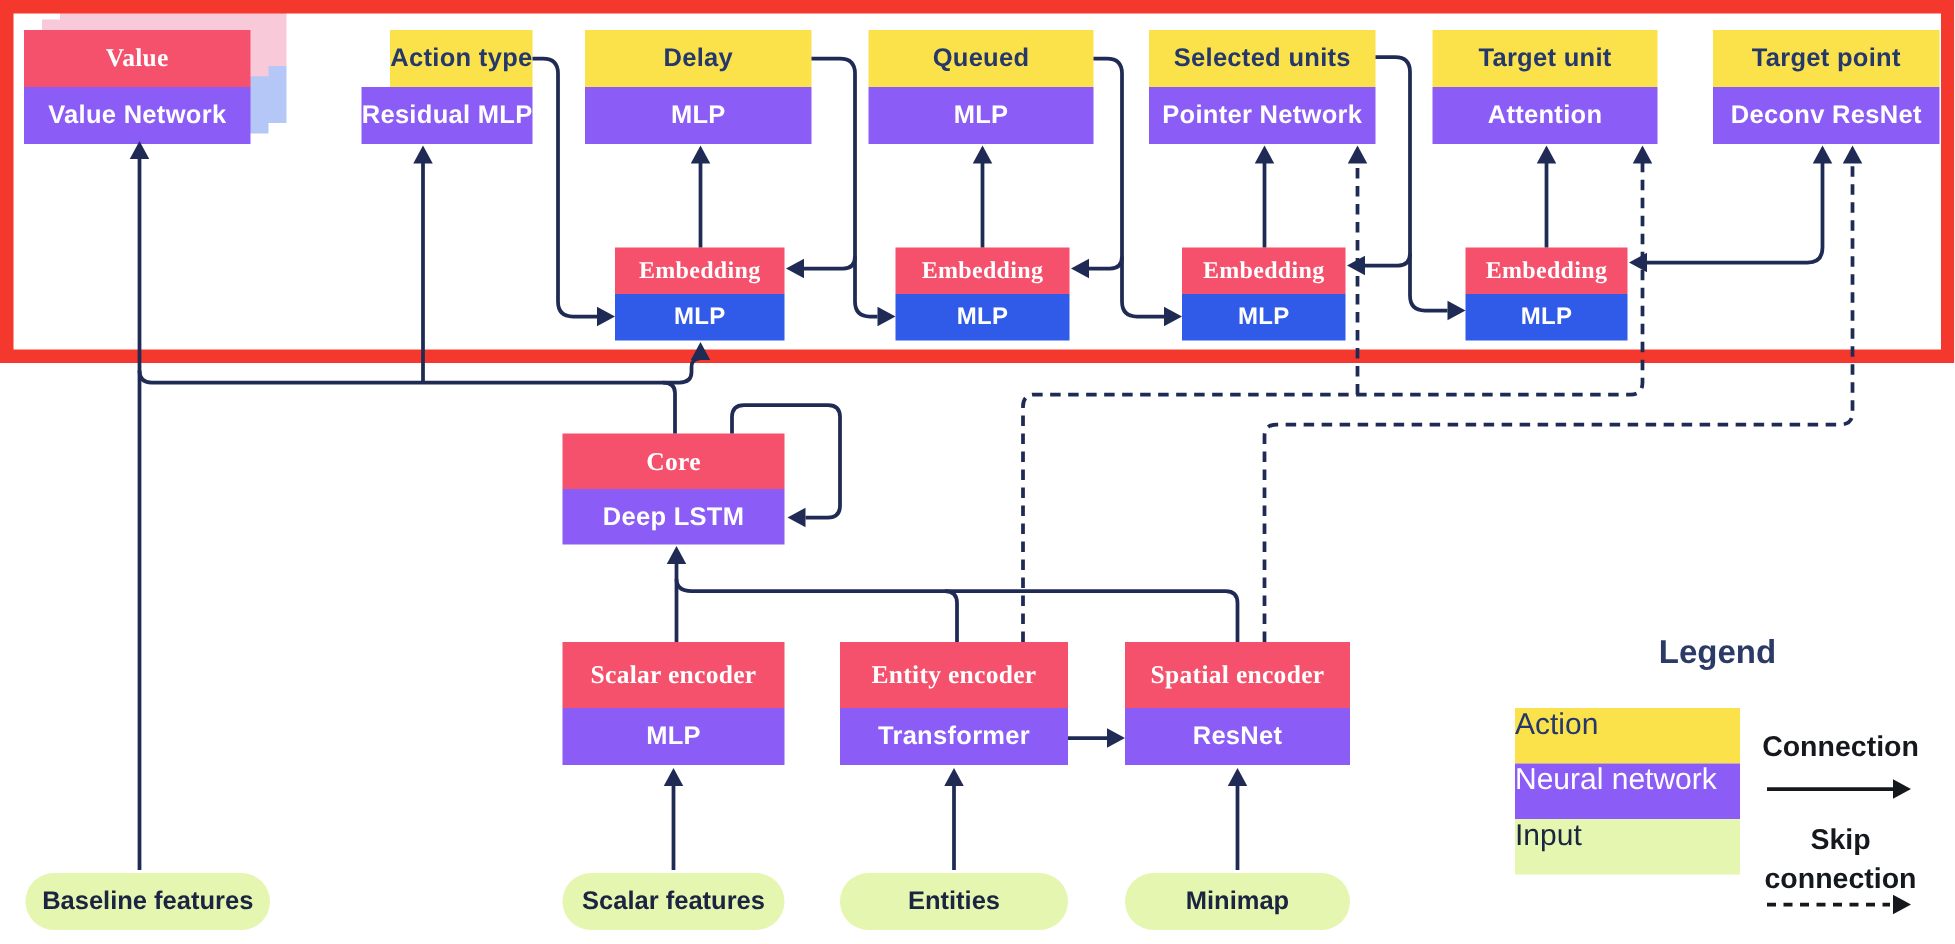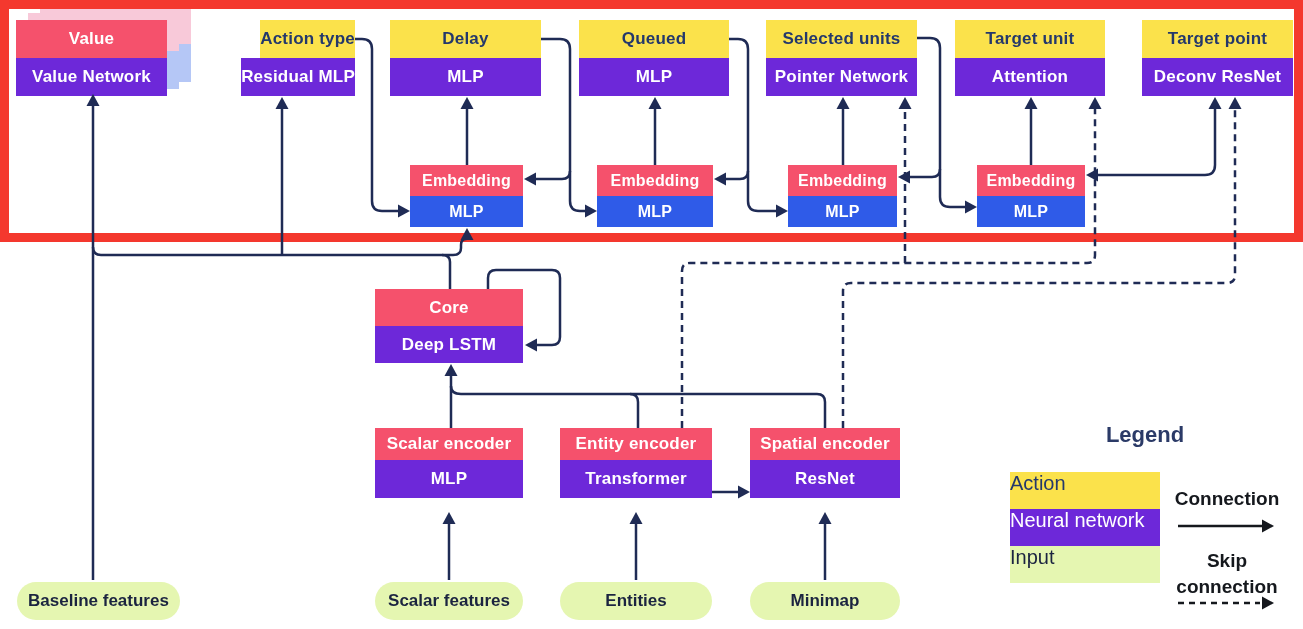--- a/index.html
+++ b/index.html
@@ -4,25 +4,25 @@
 <style>
   html,body{margin:0;padding:0;background:#ffffff;}
   .stage{
     position:relative;width:1303px;height:629px;overflow:hidden;
     font-family:"Liberation Sans", sans-serif;background:#ffffff;
   }
   .node{position:absolute;display:flex;flex-direction:column;}
   .node .row{display:flex;align-items:center;justify-content:center;
     font-size:17px;font-weight:bold;letter-spacing:.2px;}
   .row.yellow{background:#FBE24B;color:#24386B;}
-  .row.pink{background:#F5516C;color:#ffffff;}
-  .row.blue{background:#6d28d9;color:#ffffff;}
+  .row.pink{background:#F5516C;color:#ffffff;font-family:Liberation Serif, serif;}
+  .row.blue{background:#8b5cf6;color:#ffffff;}
   .row.lightblue{background:#2F5BE8;color:#ffffff;}
   .row.h38{height:38px;} .row.h37{height:37px;} .row.h31{height:31px;}
-  .row.h44{height:32px;}
+  .row.h44{height:44px;}
   .emb .row{font-size:16px;}
   .ghost1 .row.pink{background:#F8C9D9;} .ghost1 .row.blue{background:#B5C7F6;}
   .input-box{position:absolute;height:38px;background:#E5F6B1;color:#1B2440;
     display:flex;align-items:center;justify-content:center;font-size:17px;font-weight:bold;border-radius:19px;}
   .red-frame{position:absolute;left:0;top:0;width:1303px;height:242px;
     border:9px solid #F4382E;box-sizing:border-box;z-index:6;}
   svg.wires{position:absolute;left:0;top:0;z-index:8;pointer-events:none;}
   .legend-title{position:absolute;left:1010px;top:422px;width:270px;text-align:center;
     font-size:22px;font-weight:bold;color:#2B3A67;}
   .legend-swatches{position:absolute;left:1010px;top:472px;width:150px;display:flex;flex-direction:column;}

